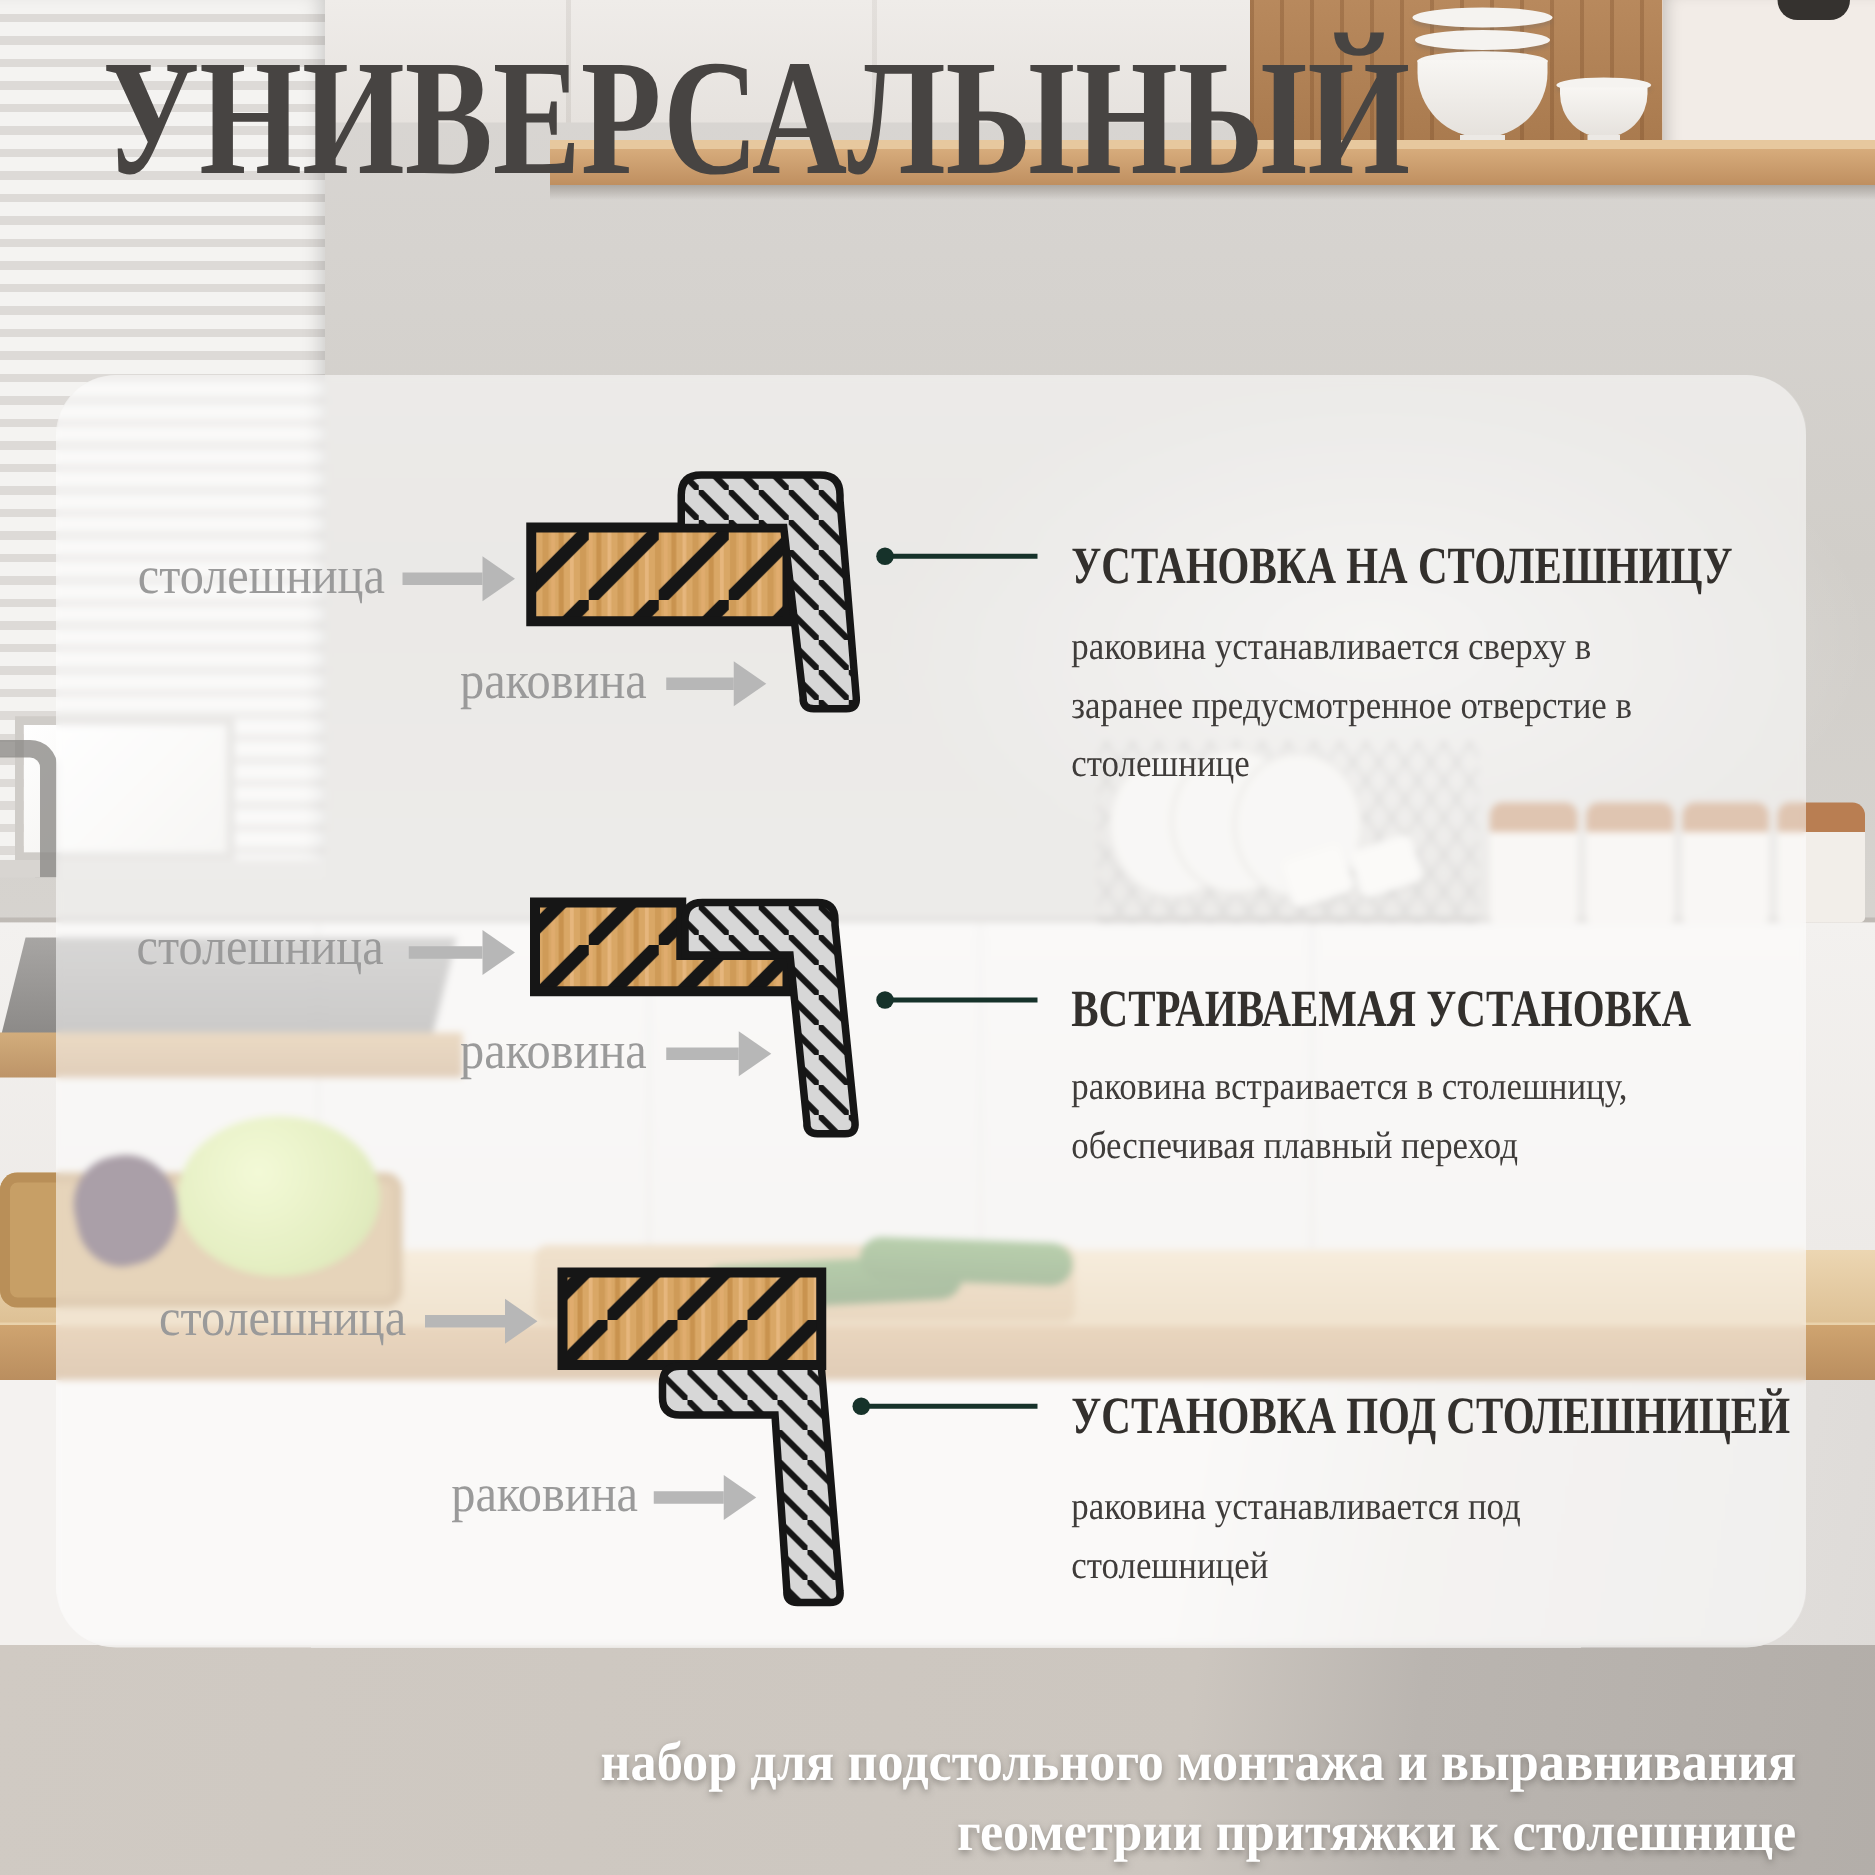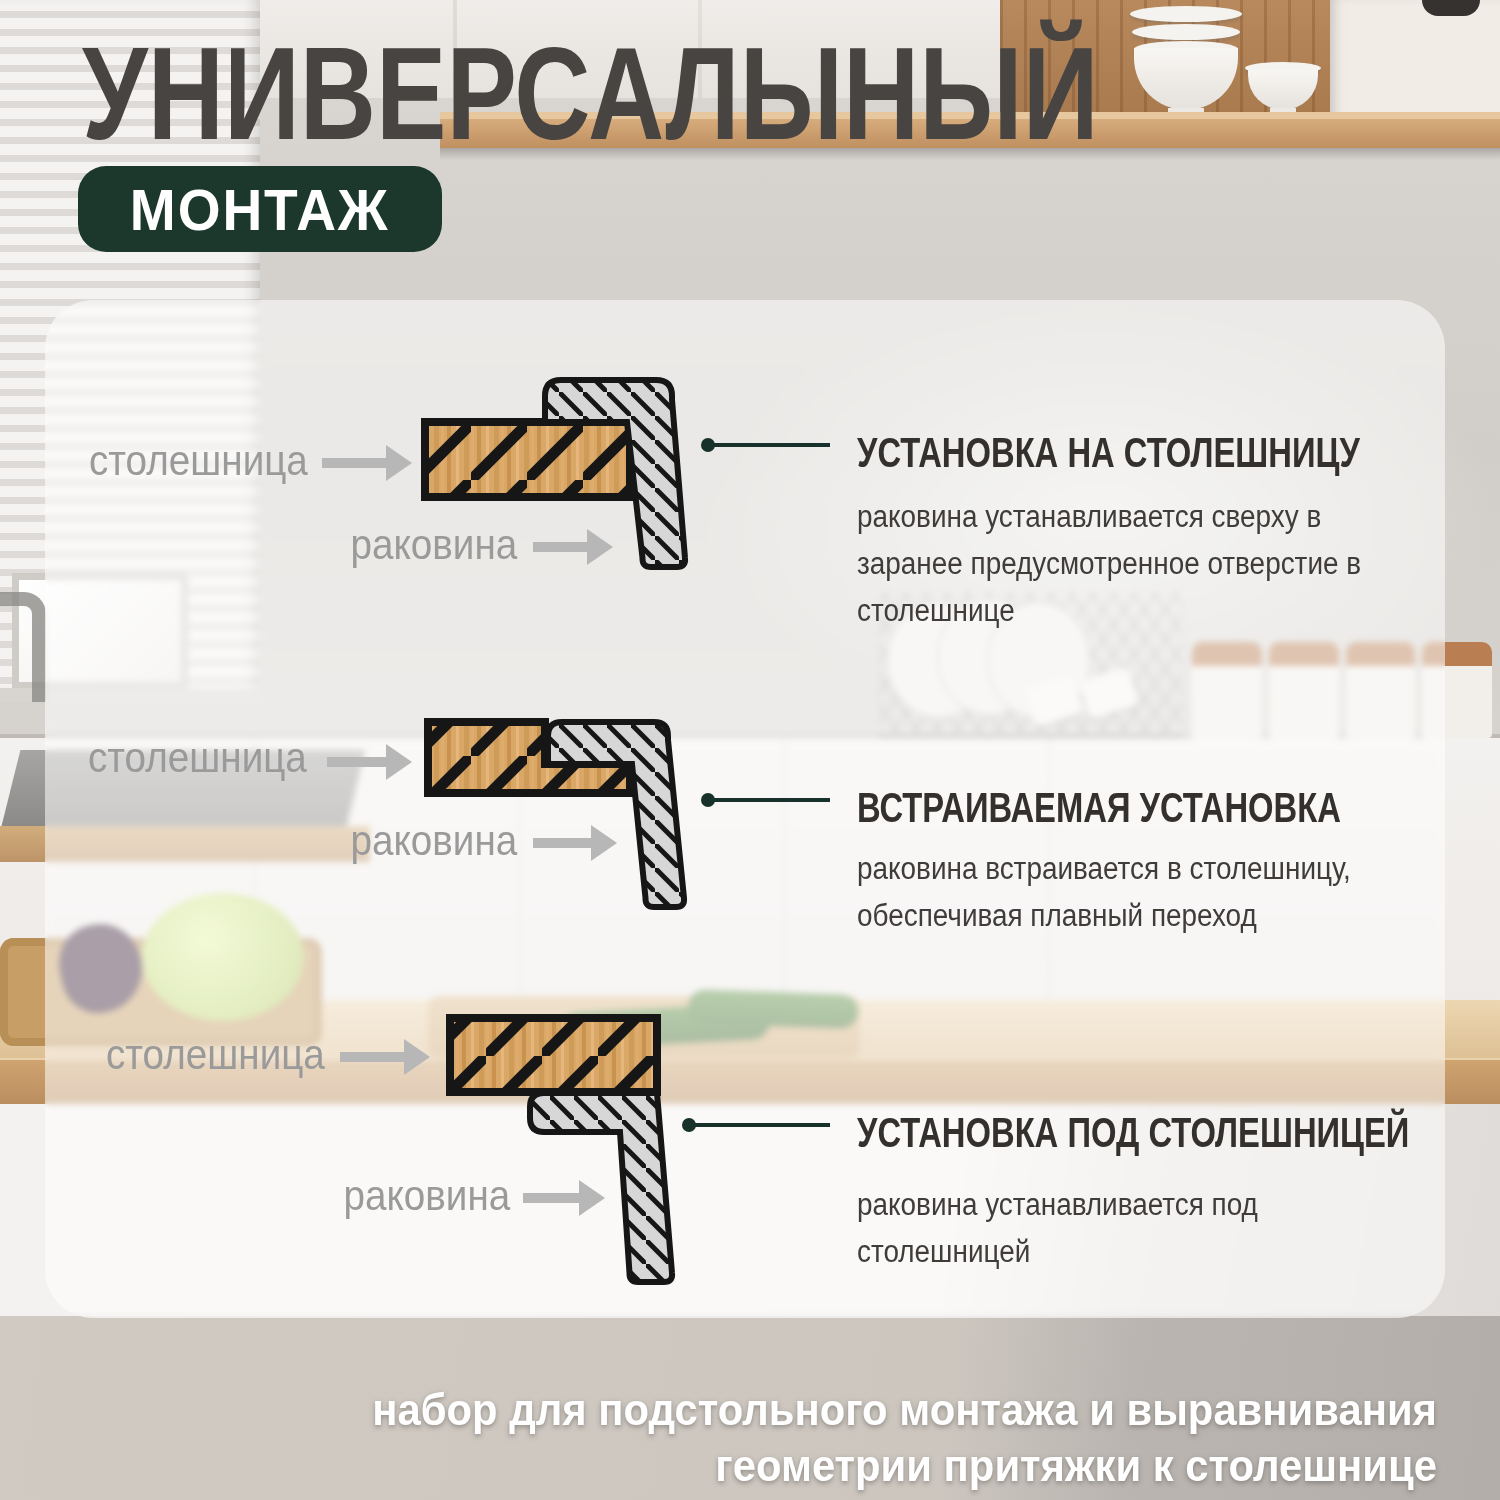--- a/index.html
+++ b/index.html
@@ -9,21 +9,21 @@
     --label-gray:#9a9a9a;
     --arrow-gray:#b7b7b7;
     --heading-dark:#33302d;
     --body-dark:#3f3c3a;
     --hatch-black:#161616;
   }
   *{margin:0;padding:0;box-sizing:border-box}
   html,body{background:#888}
   .stage{
     position:relative;width:1500px;height:1500px;overflow:hidden;
-    font-family:Liberation Sans, sans-serif;
+    font-family:Liberation Serif, serif;
     background:linear-gradient(180deg,#dad7d4 0%,#d1cec9 30%,#d7d4d0 52%,#d0cac4 76%,#c9c3bd 100%);
   }
   .abs{position:absolute}
   
   .bg-cabinets{left:0;top:0;width:1500px;height:98px;
     background-image:
       linear-gradient(90deg, transparent 453px, rgba(90,80,70,.10) 453px, rgba(90,80,70,.10) 457px, transparent 457px),
       linear-gradient(90deg, transparent 698px, rgba(90,80,70,.08) 698px, rgba(90,80,70,.08) 702px, transparent 702px),
       linear-gradient(180deg,#efece9,#e6e2de);}
   .bg-wood-upper{left:1000px;top:0;width:330px;height:116px;
@@ -177,23 +177,20 @@
     <div class="abs bg-cuke1"></div>
     <div class="abs bg-cuke2"></div>
     <div class="abs bg-island-edge"></div>
     <div class="abs bg-island-front"></div>
     <div class="abs bg-bottom-band"></div>
   </div>
 
   <div class="abs info-card"></div>
 
   <h1 class="abs main-title">УНИВЕРСАЛЫНЫЙ</h1>
-  <div class="abs montage-badge">
-    <span>МОНТАЖ</span>
-  </div>
 
   <svg width="0" height="0" style="position:absolute">
     <defs>
       <pattern id="woodFill" patternUnits="userSpaceOnUse" width="30" height="30">
         <rect width="30" height="30" fill="#d9a766"></rect>
         <rect x="2" width="4" height="30" fill="#c9934f"></rect>
         <rect x="11" width="3" height="30" fill="#e6b67d"></rect>
         <rect x="19" width="5" height="30" fill="#cf9b58"></rect>
         <rect x="26" width="3" height="30" fill="#e0ac6e"></rect>
       </pattern>

